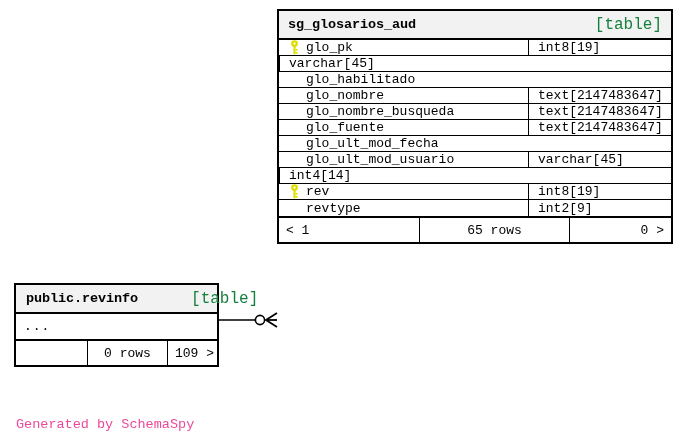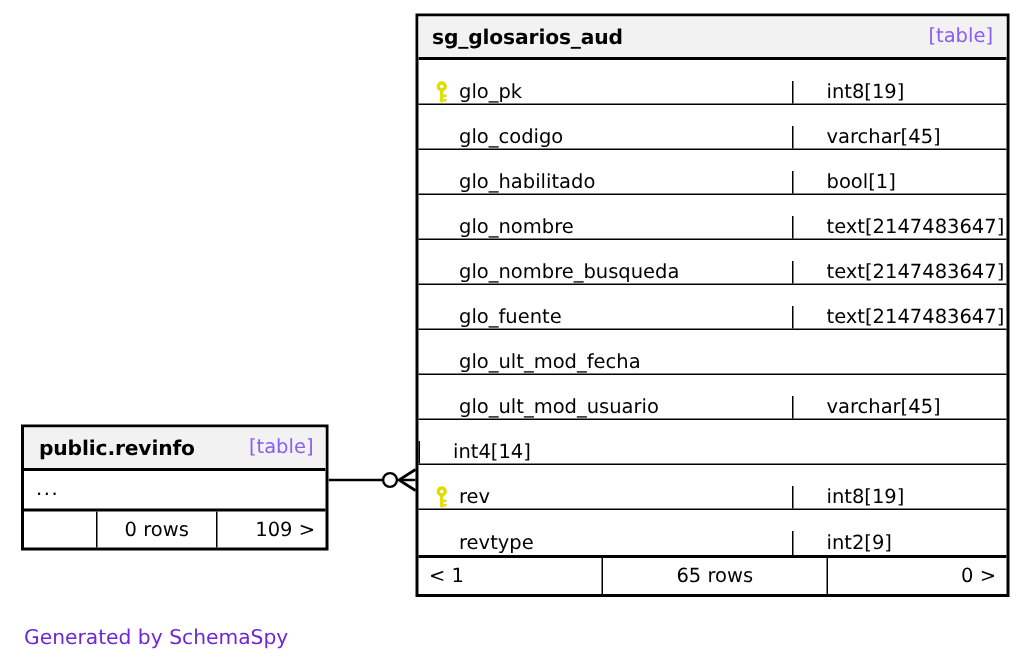--- a/index.html
+++ b/index.html
@@ -12,20 +12,21 @@
     background: #ffffff;
     font-family: "DejaVu Sans", sans-serif;
     position: relative;
     overflow: hidden;
     -webkit-font-smoothing: antialiased;
   }
 
   .canvas {
     position: absolute;
     inset: 0;
+    font-family: Liberation Mono, monospace;
   }
 
   
   .entity {
     position: absolute;
     box-sizing: border-box;
     background: #ffffff;
     border: 2px solid #000000;
     font-size: 13px;
     color: #000000;
@@ -41,56 +42,55 @@
     padding: 0 9px;
     height: 29px;
     white-space: nowrap;
   }
   .entity-title {
     font-weight: bold;
     font-size: 13.5px;
     letter-spacing: -0.1px;
   }
   .entity-kind {
-    font-size: 13px;
-    color: #8b5cf6;
+    font-size: 16px;
+    color: #15803d;
     padding-left: 14px;
   }
 
   
   .entity-rows {
     display: block;
   }
   .col-row {
     display: flex;
     height: 16px;
     box-sizing: border-box;
     border-bottom: 1.5px solid #000000;
     align-items: stretch;
-    margin-top: 14px;
   }
   .col-row:last-child {
     border-bottom: none;
   }
   .col-name {
     flex: 0 0 auto;
     display: flex;
     align-items: center;
     box-sizing: border-box;
     padding-left: 6px;
     white-space: nowrap;
     overflow: hidden;
   }
   .col-type {
     flex: 1 1 auto;
     display: flex;
     align-items: center;
     box-sizing: border-box;
     border-left: 1.5px solid #000000;
-    padding-left: 22px;
+    padding-left: 9px;
     white-space: nowrap;
   }
 
   .key-slot {
     flex: 0 0 18px;
     display: flex;
     align-items: center;
     justify-content: center;
   }
   .col-label {
@@ -123,59 +123,59 @@
 
   
   #main-entity {
     left: 277px;
     top: 9px;
     width: 396px;
   }
   #main-entity .col-name { width: 249px; }
 
   #main-entity .foot-1 { flex: 0 0 122px; }
-  #main-entity .foot-2 { flex: 0 0 150px; }
+  #main-entity .foot-2 { flex: 0 0 150px; margin-left: 18px; }
   #main-entity .foot-3 { flex: 1 1 auto; }
 
   
   #ref-entity {
     left: 14px;
     top: 283px;
     width: 205px;
   }
-  #ref-entity .entity-header { padding: 0 8px 0 10px; }
+  #ref-entity .entity-header { padding: 0 8px 0 10px; gap: 39px; }
   #ref-entity .ellipsis-row {
     height: 25px;
     display: flex;
     align-items: center;
     box-sizing: border-box;
     padding-left: 8px;
     font-size: 13px;
     letter-spacing: 1px;
   }
   #ref-entity .foot-1 { flex: 0 0 48px; }
-  #ref-entity .foot-2 { flex: 0 0 80px; }
+  #ref-entity .foot-2 { flex: 0 0 80px; margin-left: 23px; }
   #ref-entity .foot-3 { flex: 1 1 auto; }
 
   
   #relationship {
     position: absolute;
     left: 219px;
     top: 305px;
     width: 60px;
     height: 30px;
   }
 
   
   #generated-by {
     position: absolute;
     left: 16px;
     top: 417px;
     font-size: 13.5px;
-    color: #6d28d9;
+    color: #ec4899;
     white-space: nowrap;
   }
 
   .key-icon { display: block; }
 </style>
 </head>
 <body>
 
 <div class="canvas">
 
@@ -196,32 +196,27 @@
                 <rect x="4.4" y="5.6" width="2.2" height="8.6" fill="#dede00"></rect>
                 <rect x="6.6" y="9.0" width="2.0" height="1.7" fill="#dede00"></rect>
                 <rect x="6.6" y="12.0" width="2.0" height="1.7" fill="#dede00"></rect>
               </svg>
             </span>
             <span class="col-label">glo_pk</span>
           </div>
           <div class="col-type">int8[19]</div>
         </div>
         <div class="col-row">
-          <div class="col-name">
-            <span class="key-slot"></span>
-            <span class="col-label">glo_codigo</span>
-          </div>
           <div class="col-type">varchar[45]</div>
         </div>
         <div class="col-row">
           <div class="col-name">
             <span class="key-slot"></span>
             <span class="col-label">glo_habilitado</span>
           </div>
-          <div class="col-type">bool[1]</div>
         </div>
         <div class="col-row">
           <div class="col-name">
             <span class="key-slot"></span>
             <span class="col-label">glo_nombre</span>
           </div>
           <div class="col-type">text[2147483647]</div>
         </div>
         <div class="col-row">
           <div class="col-name">

